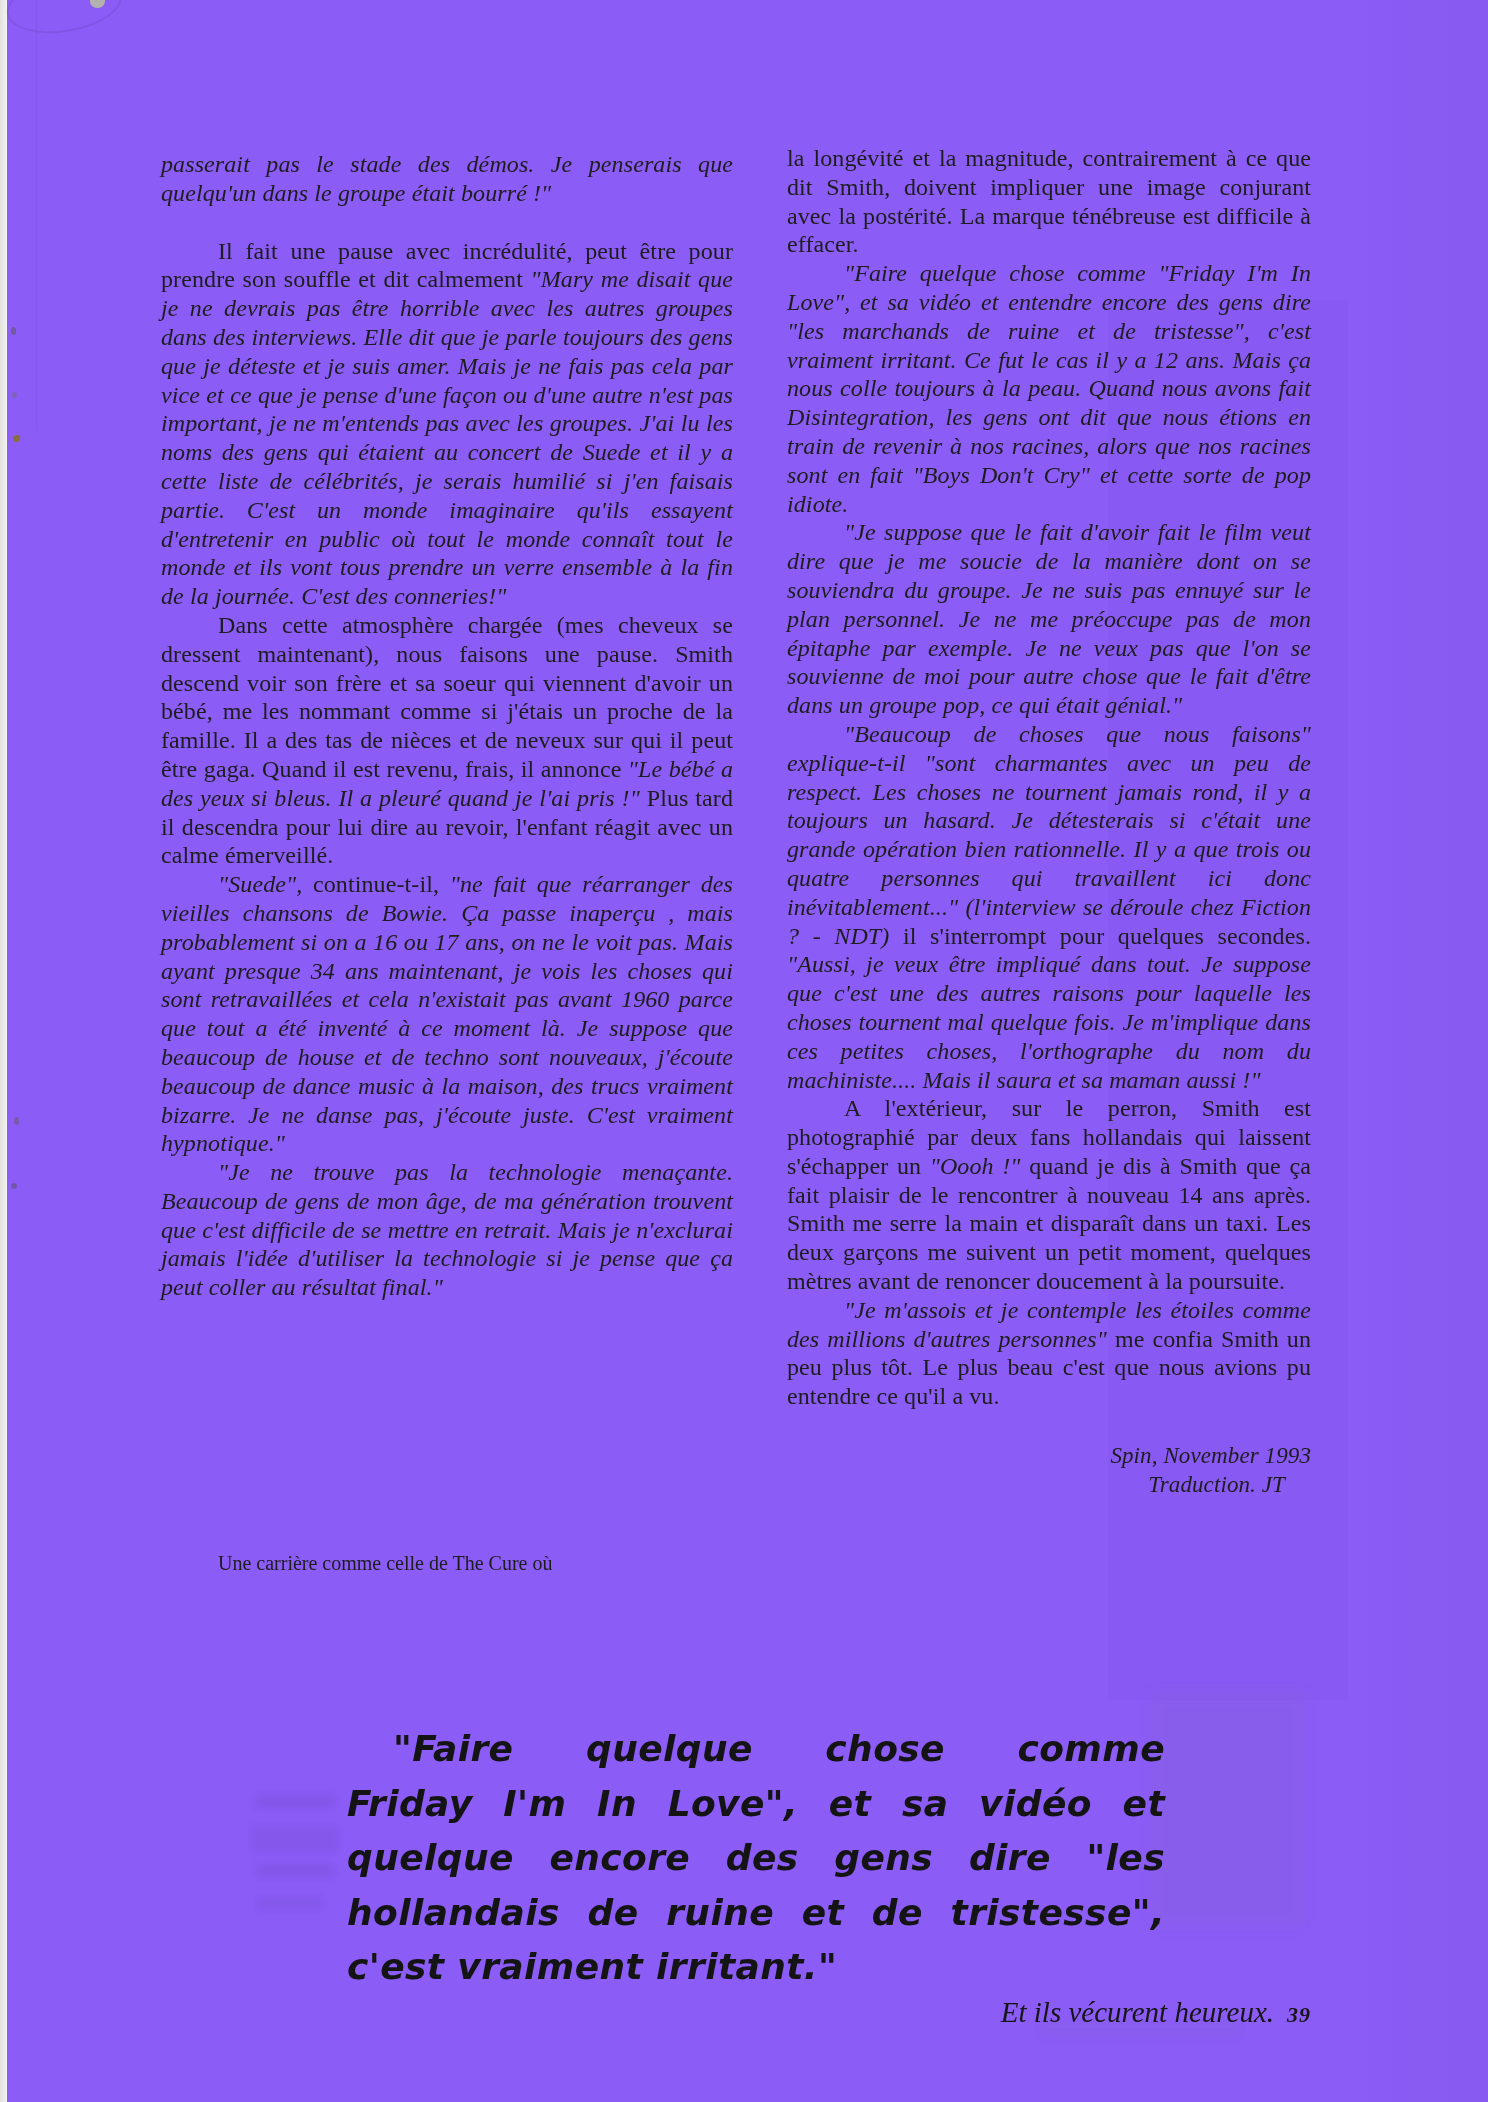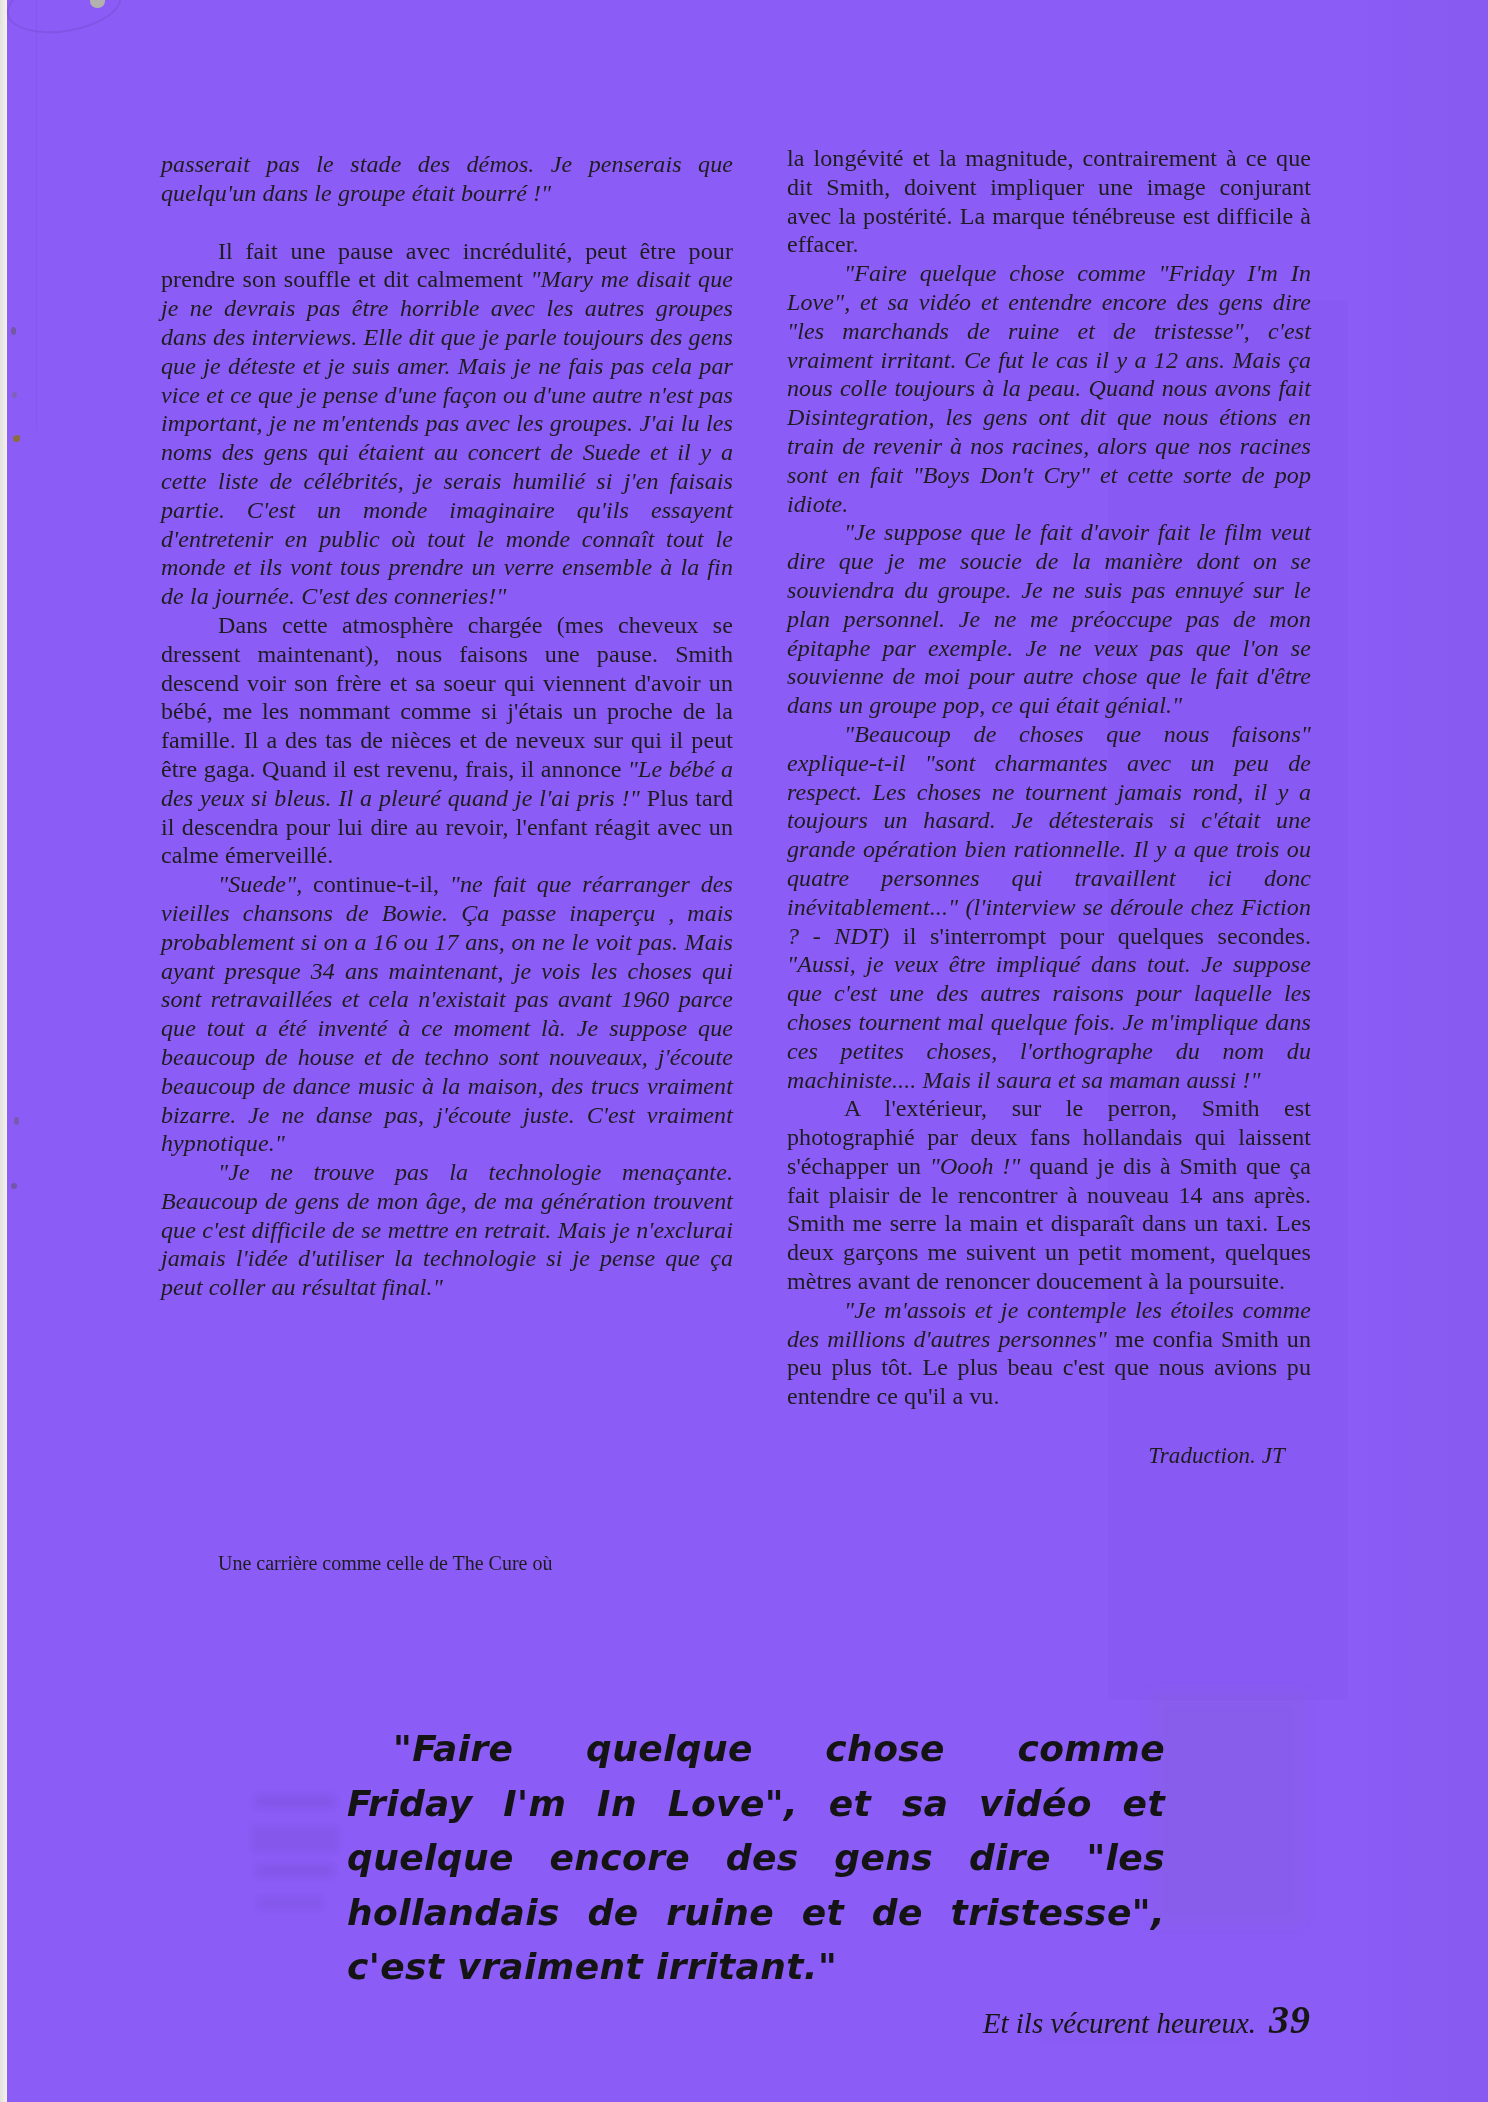--- a/index.html
+++ b/index.html
@@ -28,21 +28,21 @@
     position:absolute;left:347px;top:1722px;width:818px;
     font-family:"DejaVu Sans", sans-serif;font-weight:bold;font-style:italic;
     font-size:36px;line-height:54.5px;color:#141414;letter-spacing:0.4px;
   }
   .pq-line{text-align:justify;text-align-last:justify;}
   .pq-first{text-indent:46px;}
   .pq-last{text-align:left;text-align-last:left;}
   
   .footer{position:absolute;top:1996px;left:600px;width:711px;text-align:right;
           font-style:italic;font-size:29px;color:#161616;}
-  .footer .num{font-weight:bold;font-size:40px;margin-left:13px;letter-spacing:1px;}
+  .footer .num{font-weight:bold;font-size:22px;margin-left:13px;letter-spacing:1px;}
   
   .art{position:absolute;pointer-events:none;}
   .edge-left{left:0;top:0;width:7px;height:2102px;
              background:linear-gradient(90deg,#e2e1dd,#f4f3ef);}
   .fold-line{left:36px;top:0;width:1px;height:430px;background:rgba(0,0,0,0.035);}
   .corner-crease{left:6px;top:-22px;width:112px;height:50px;
                  border:2px solid rgba(0,0,0,0.07);border-radius:50%;
                  transform:rotate(-9deg);}
   .corner-nick{left:90px;top:0;width:15px;height:8px;background:#b3b2ae;
                border-radius:0 0 7px 7px;}
@@ -98,20 +98,21 @@
   <div class="lead-out">Une carrière comme celle de The Cure où</div>
 
   <div class="col col-right">
     <p><span class="rm">la longévité et la magnitude, contrairement à ce que dit Smith, doivent impliquer une image conjurant avec la postérité. La marque ténébreuse est difficile à effacer.</span></p>
     <p class="ind"><span class="it">"Faire quelque chose comme "Friday I'm In Love", et sa vidéo et entendre encore des gens dire "les marchands de ruine et de tristesse", c'est vraiment irritant. Ce fut le cas il y a 12 ans. Mais ça nous colle toujours à la peau. Quand nous avons fait Disintegration, les gens ont dit que nous étions en train de revenir à nos racines, alors que nos racines sont en fait "Boys Don't Cry" et cette sorte de pop idiote.</span></p>
     <p class="ind"><span class="it">"Je suppose que le fait d'avoir fait le film veut dire que je me soucie de la manière dont on se souviendra du groupe. Je ne suis pas ennuyé sur le plan personnel. Je ne me préoccupe pas de mon épitaphe par exemple. Je ne veux pas que l'on se souvienne de moi pour autre chose que le fait d'être dans un groupe pop, ce qui était génial."</span></p>
     <p class="ind"><span class="it">"Beaucoup de choses que nous faisons" explique-t-il "sont charmantes avec un peu de respect. Les choses ne tournent jamais rond, il y a toujours un hasard. Je détesterais si c'était une grande opération bien rationnelle. Il y a que trois ou quatre personnes qui travaillent ici donc inévitablement..." (l'interview se déroule chez Fiction ? - NDT) </span><span class="rm">il s'interrompt pour quelques secondes. </span><span class="it">"Aussi, je veux être impliqué dans tout. Je suppose que c'est une des autres raisons pour laquelle les choses tournent mal quelque fois. Je m'implique dans ces petites choses, l'orthographe du nom du machiniste.... Mais il saura et sa maman aussi !"</span></p>
     <p class="ind"><span class="rm">A l'extérieur, sur le perron, Smith est photographié par deux fans hollandais qui laissent s'échapper un </span><span class="it">"Oooh !"</span><span class="rm"> quand je dis à Smith que ça fait plaisir de le rencontrer à nouveau 14 ans après. Smith me serre la main et disparaît dans un taxi. Les deux garçons me suivent un petit moment, quelques mètres avant de renoncer doucement à la poursuite.</span></p>
     <p class="ind"><span class="it">"Je m'assois et je contemple les étoiles comme des millions d'autres personnes" </span><span class="rm">me confia Smith un peu plus tôt. Le plus beau c'est que nous avions pu entendre ce qu'il a vu.</span></p>
     <div class="attribution">
+      <div class="l1">Spin, November 1993</div>
       <div class="l2">Traduction. JT</div>
     </div>
   </div>
 
   <div class="pull-quote">
     <div class="pq-line pq-first">"Faire quelque chose comme</div>
     <div class="pq-line">Friday I'm In Love", et sa vidéo et</div>
     <div class="pq-line">quelque encore des gens dire "les</div>
     <div class="pq-line">hollandais de ruine et de tristesse",</div>
     <div class="pq-line pq-last">c'est vraiment irritant."</div>

